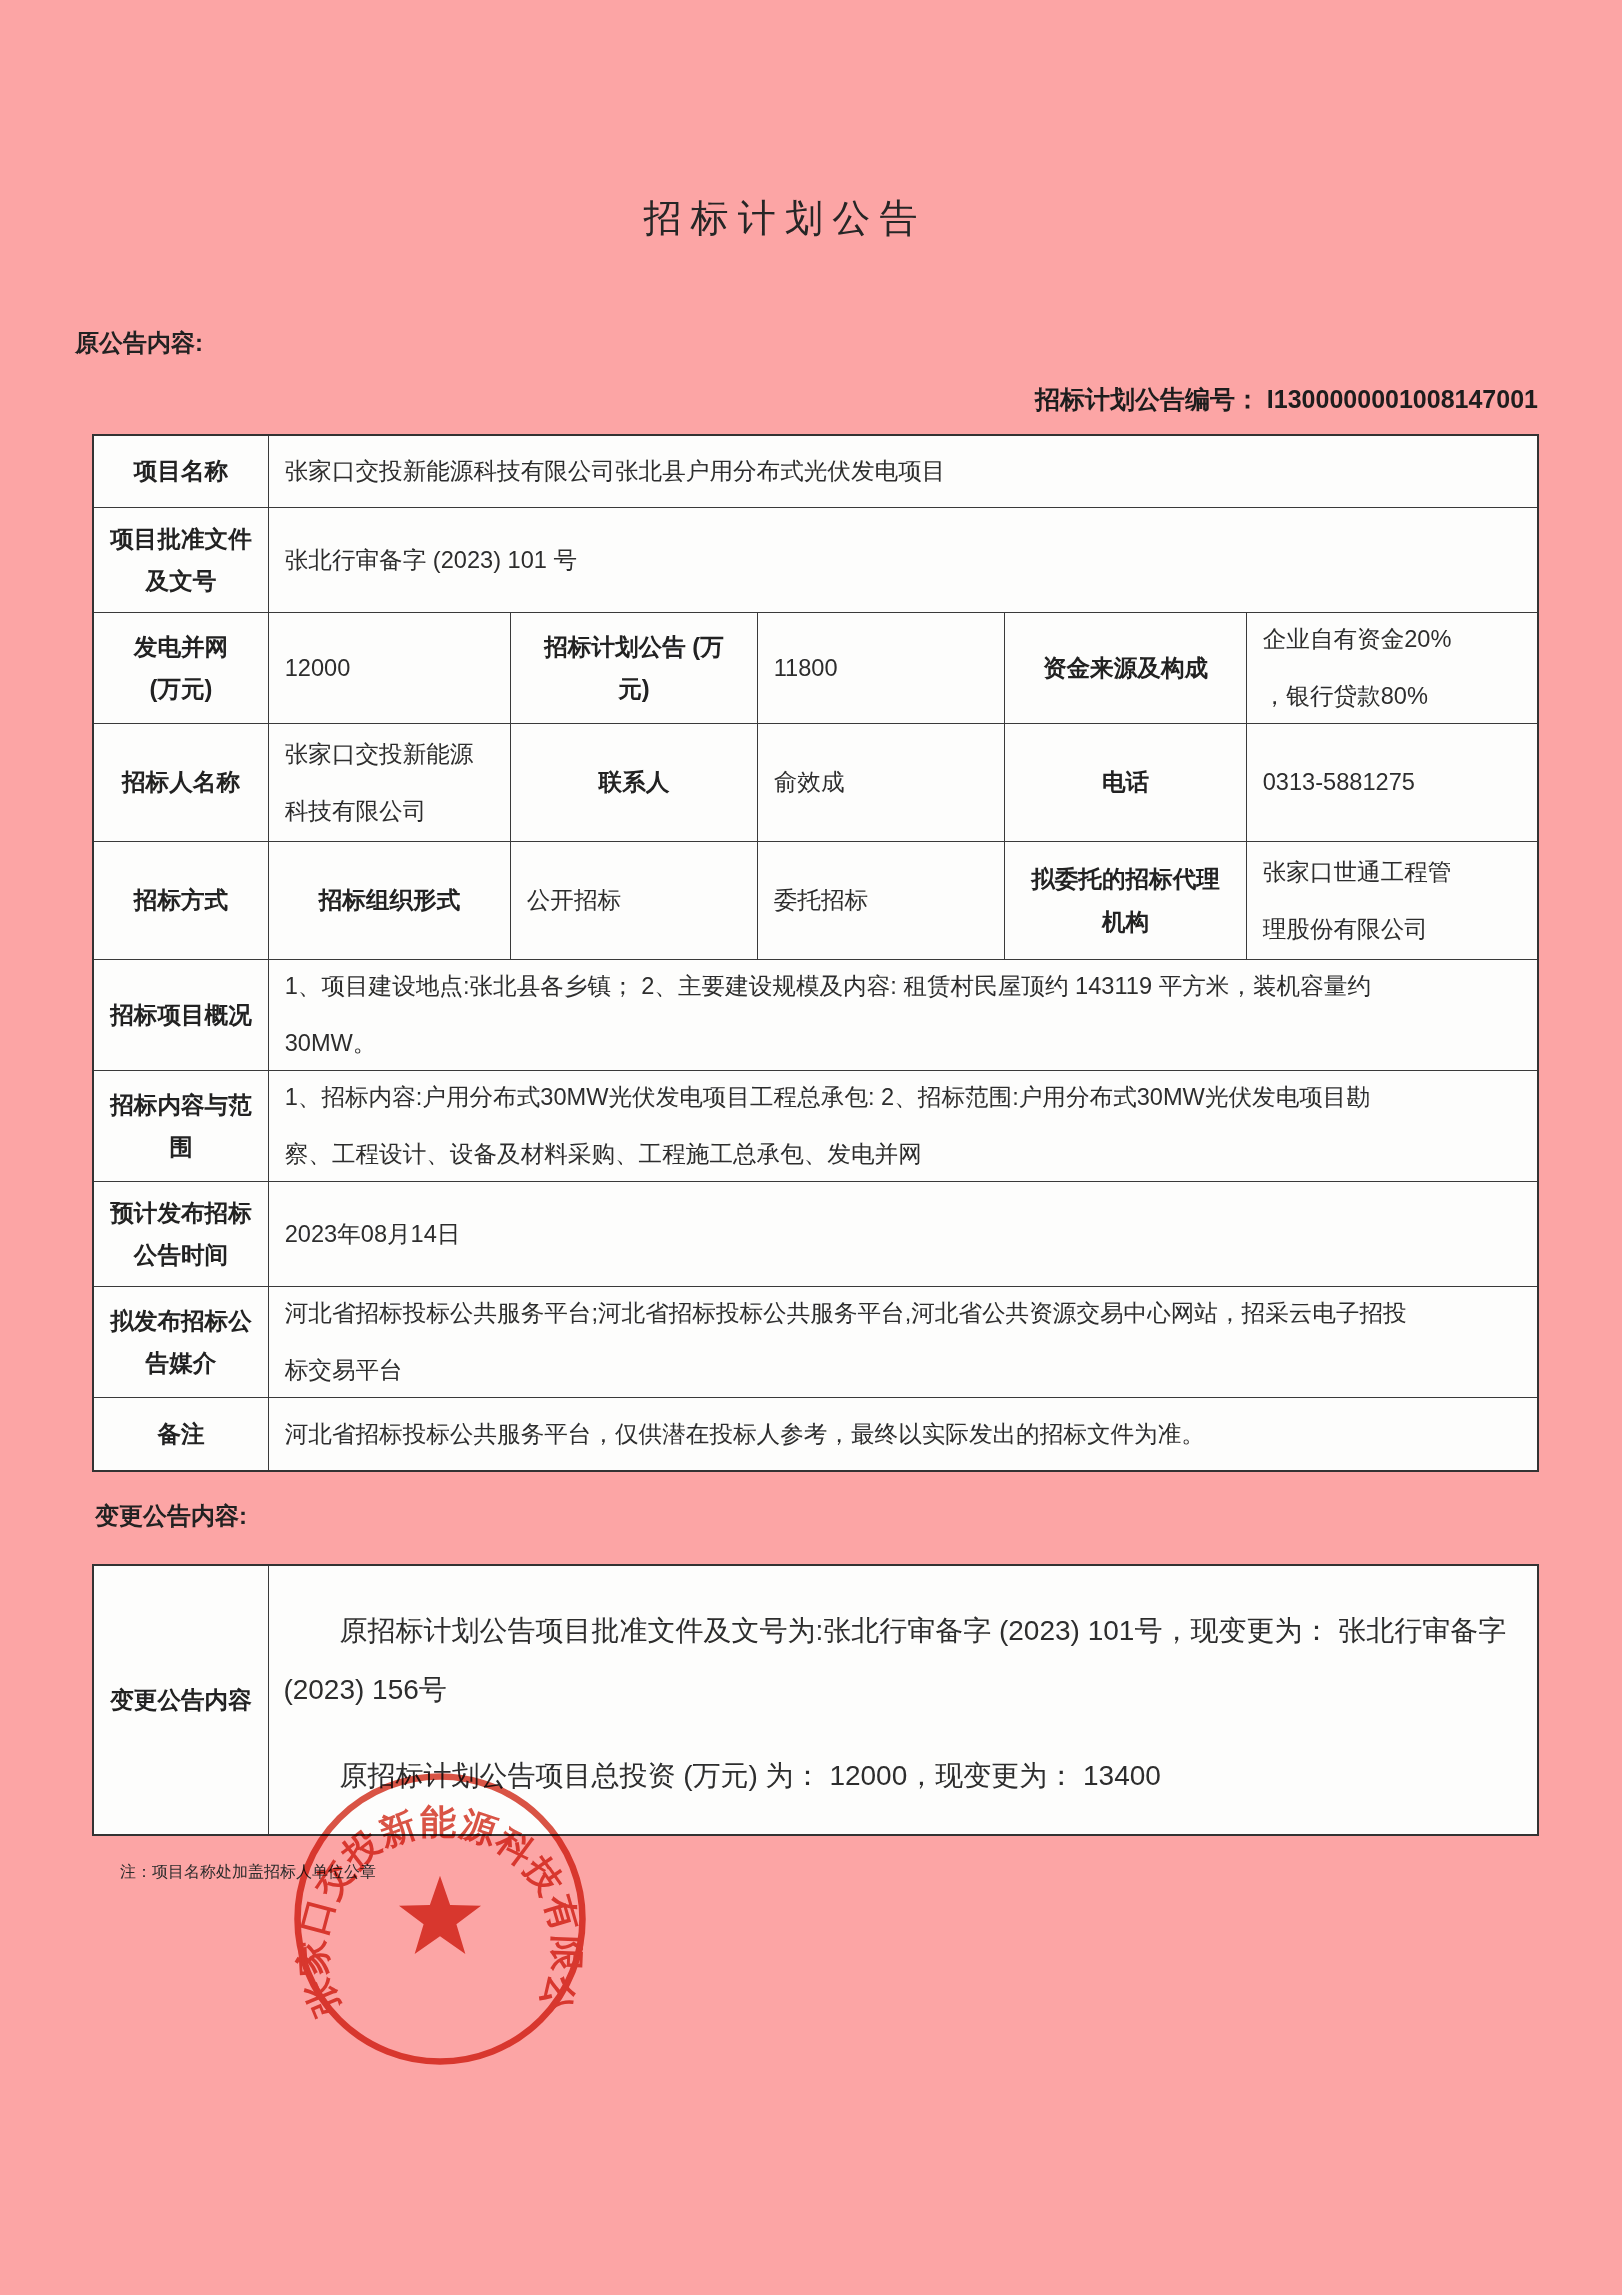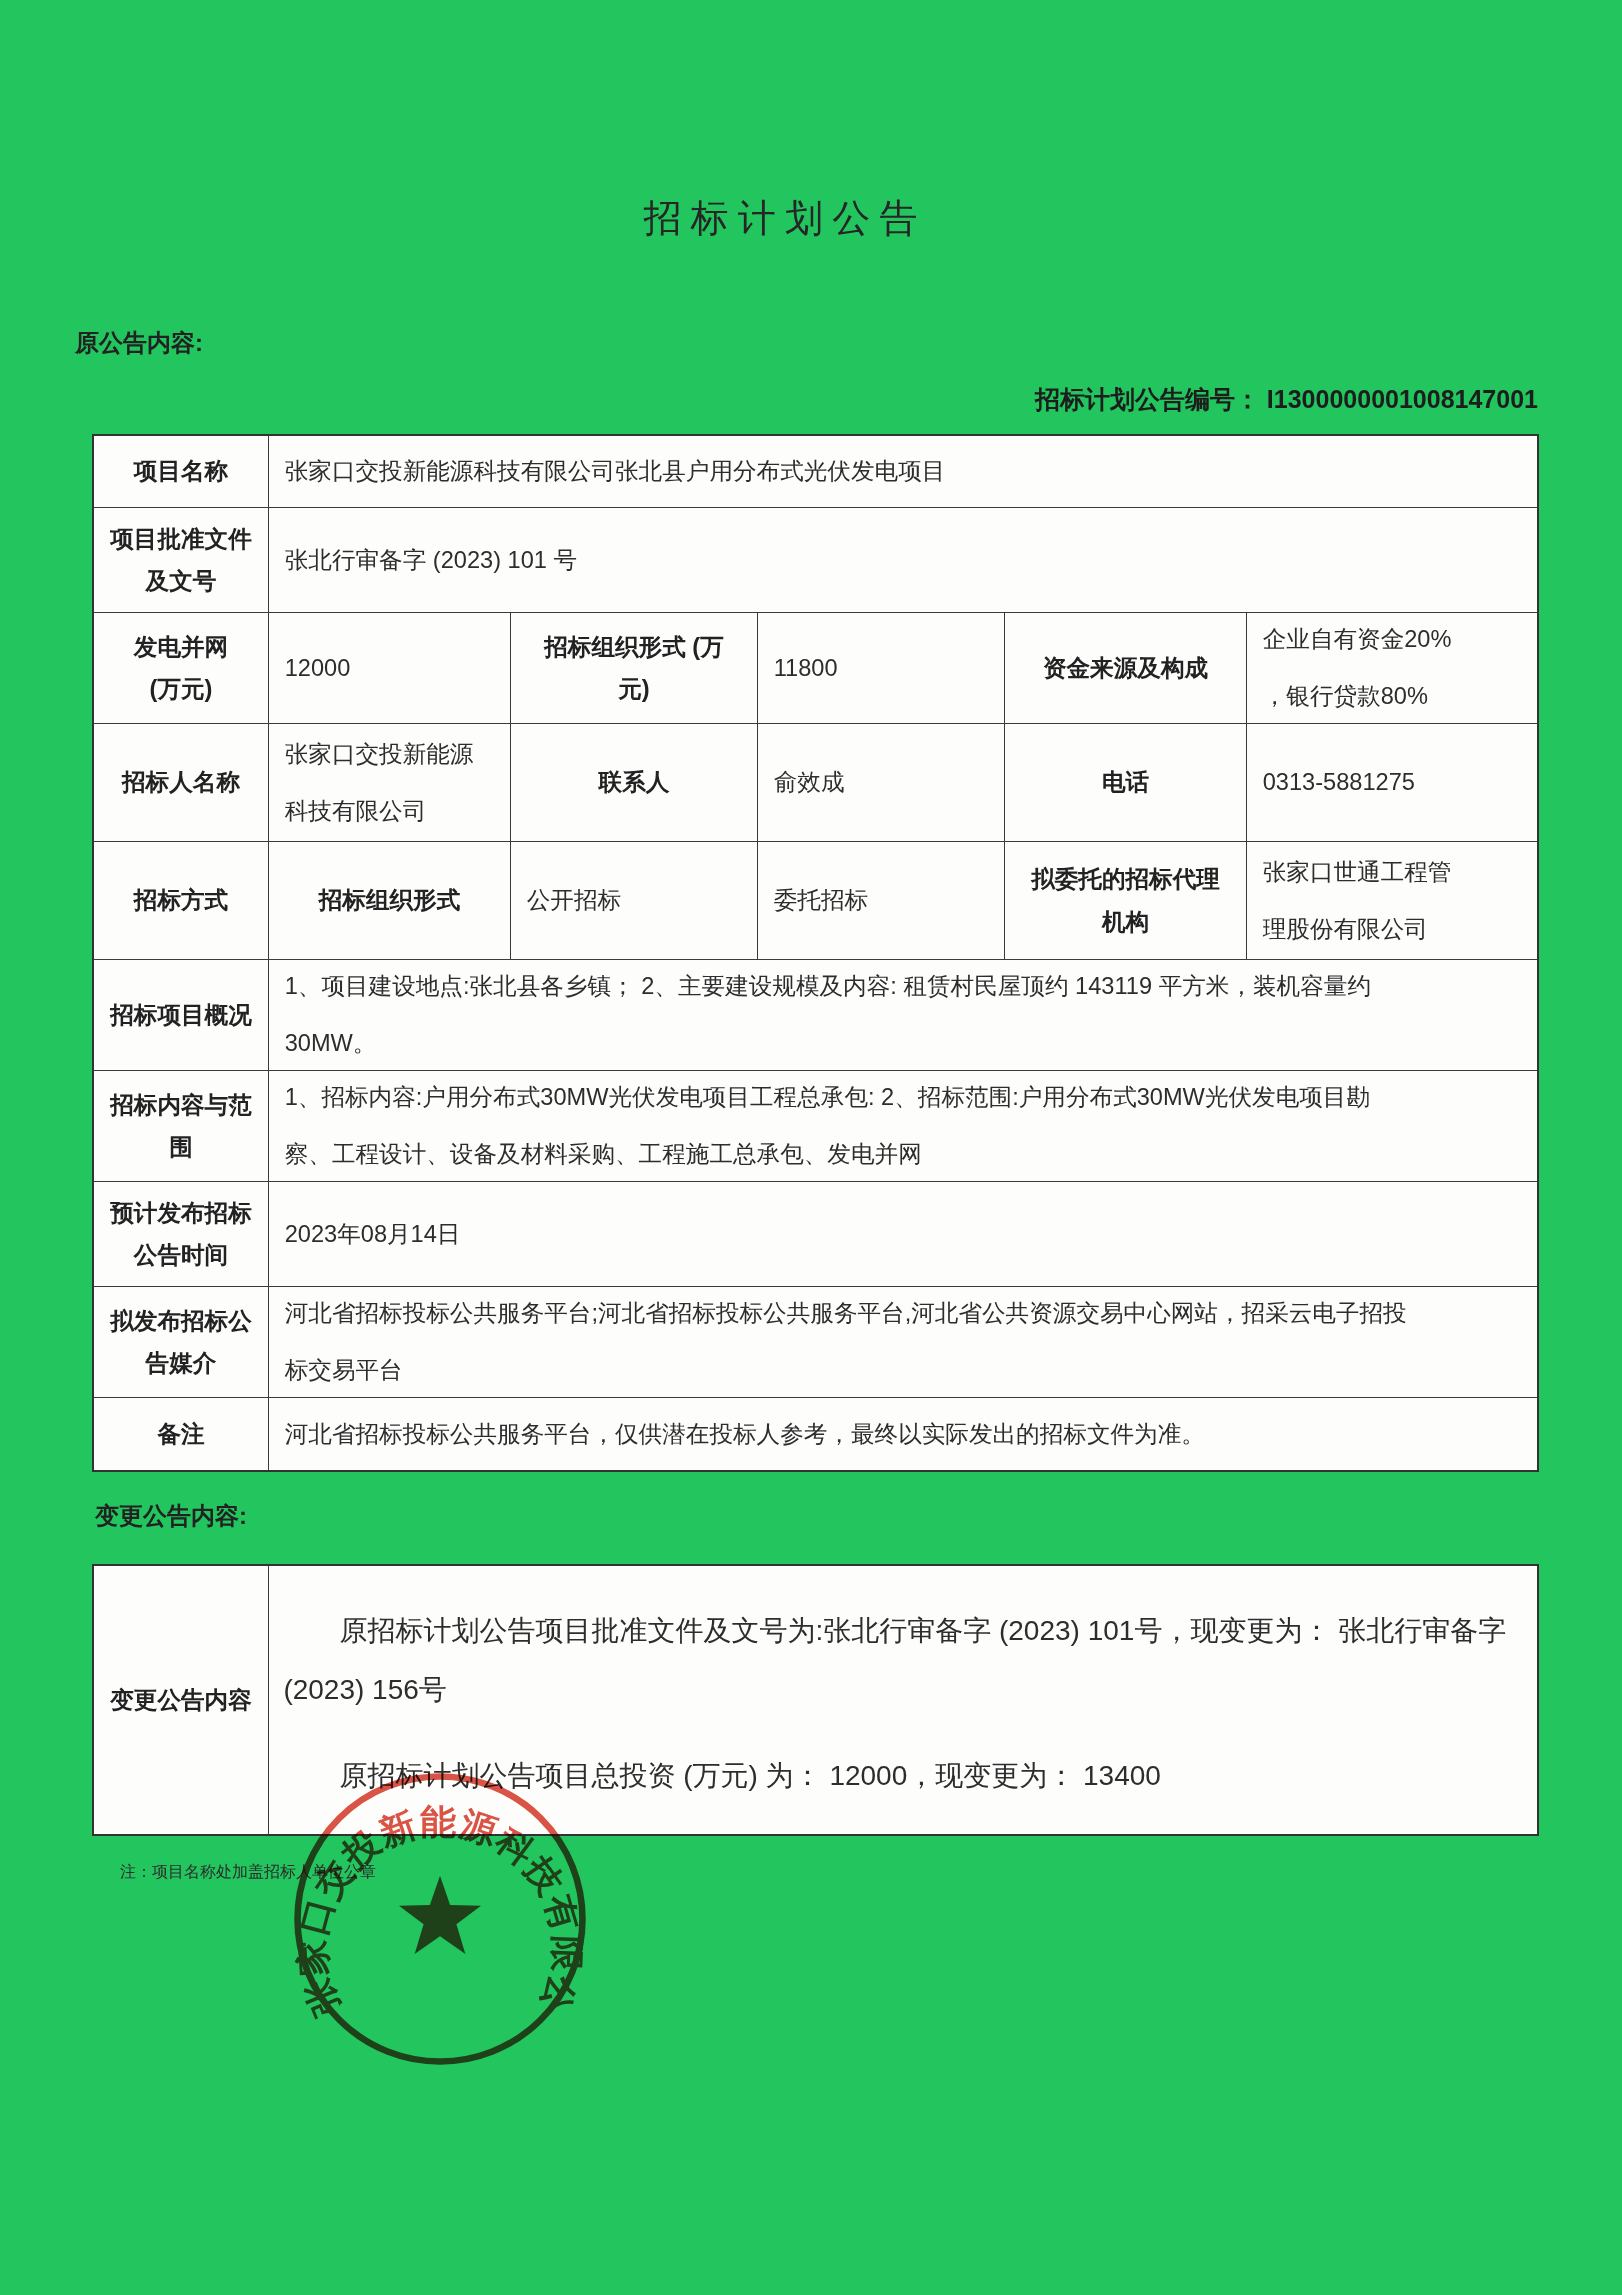--- a/index.html
+++ b/index.html
@@ -5,21 +5,21 @@
   html,body{margin:0;padding:0;}
   body{
     width:1622px;height:2295px;
     background:#f3f3f1;
     font-family:"Liberation Sans","DejaVu Sans",sans-serif;
     color:#2a2a2a;
   }
   .page{
     position:relative;
     width:1622px;height:2295px;
-    background:#22c55e;
+    background:#fca5a5;
     overflow:hidden;
     text-decoration:underline;
   }
   .doc-title{
     position:absolute;left:0;top:193px;width:1570px;
     text-align:center;
     font-size:38px;letter-spacing:9.2px;font-weight:500;color:#262626;
   }
   .sec-heading{
     position:absolute;left:75px;
@@ -109,21 +109,21 @@
     <div class="cell lbl">项目名称</div>
     <div class="cell val sp5 lc">张家口交投新能源科技有限公司张北县户用分布式光伏发电项目</div>
 
     <div class="cell lbl">项目批准文件
 及文号</div>
     <div class="cell val sp5 lc">张北行审备字 (2023) 101 号</div>
 
     <div class="cell lbl">发电并网
 (万元)</div>
     <div class="cell val">12000</div>
-    <div class="cell lbl">招标组织形式 (万
+    <div class="cell lbl">招标计划公告 (万
 元)</div>
     <div class="cell val">11800</div>
     <div class="cell lbl">资金来源及构成</div>
     <div class="cell val lc">企业自有资金20%
 ，银行贷款80%</div>
 
     <div class="cell lbl">招标人名称</div>
     <div class="cell val">张家口交投新能源
 科技有限公司</div>
     <div class="cell lbl">联系人</div>

